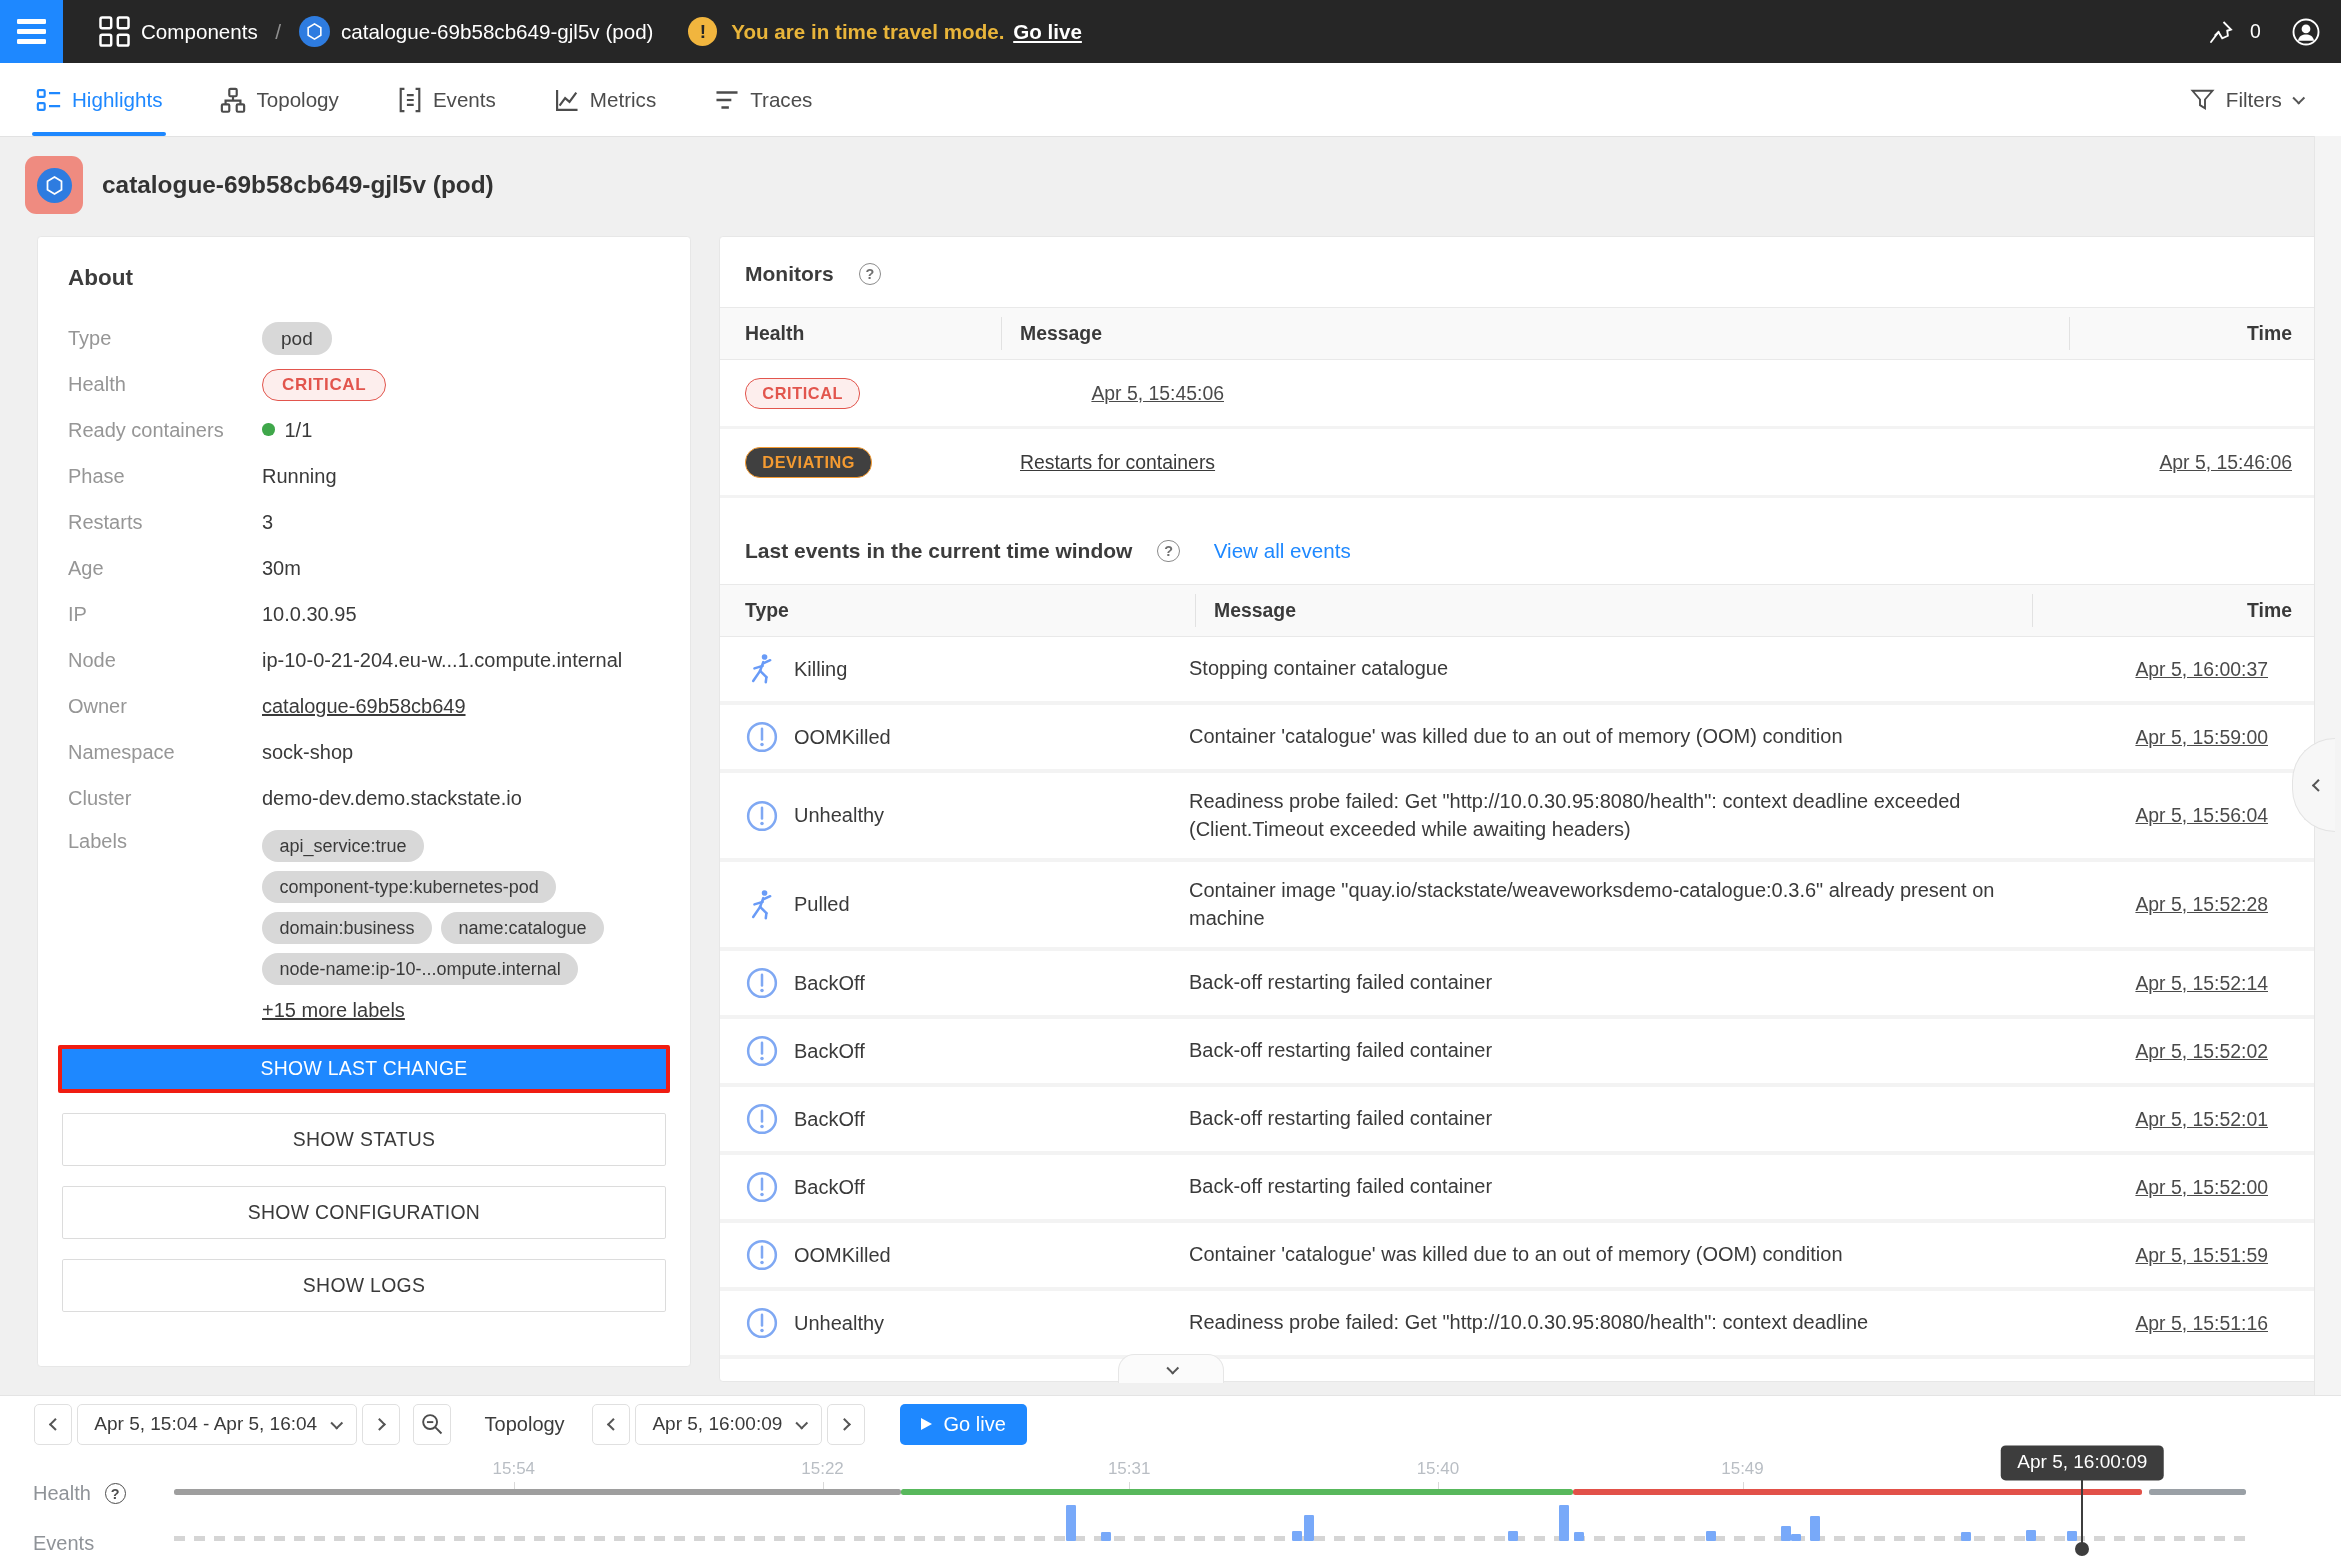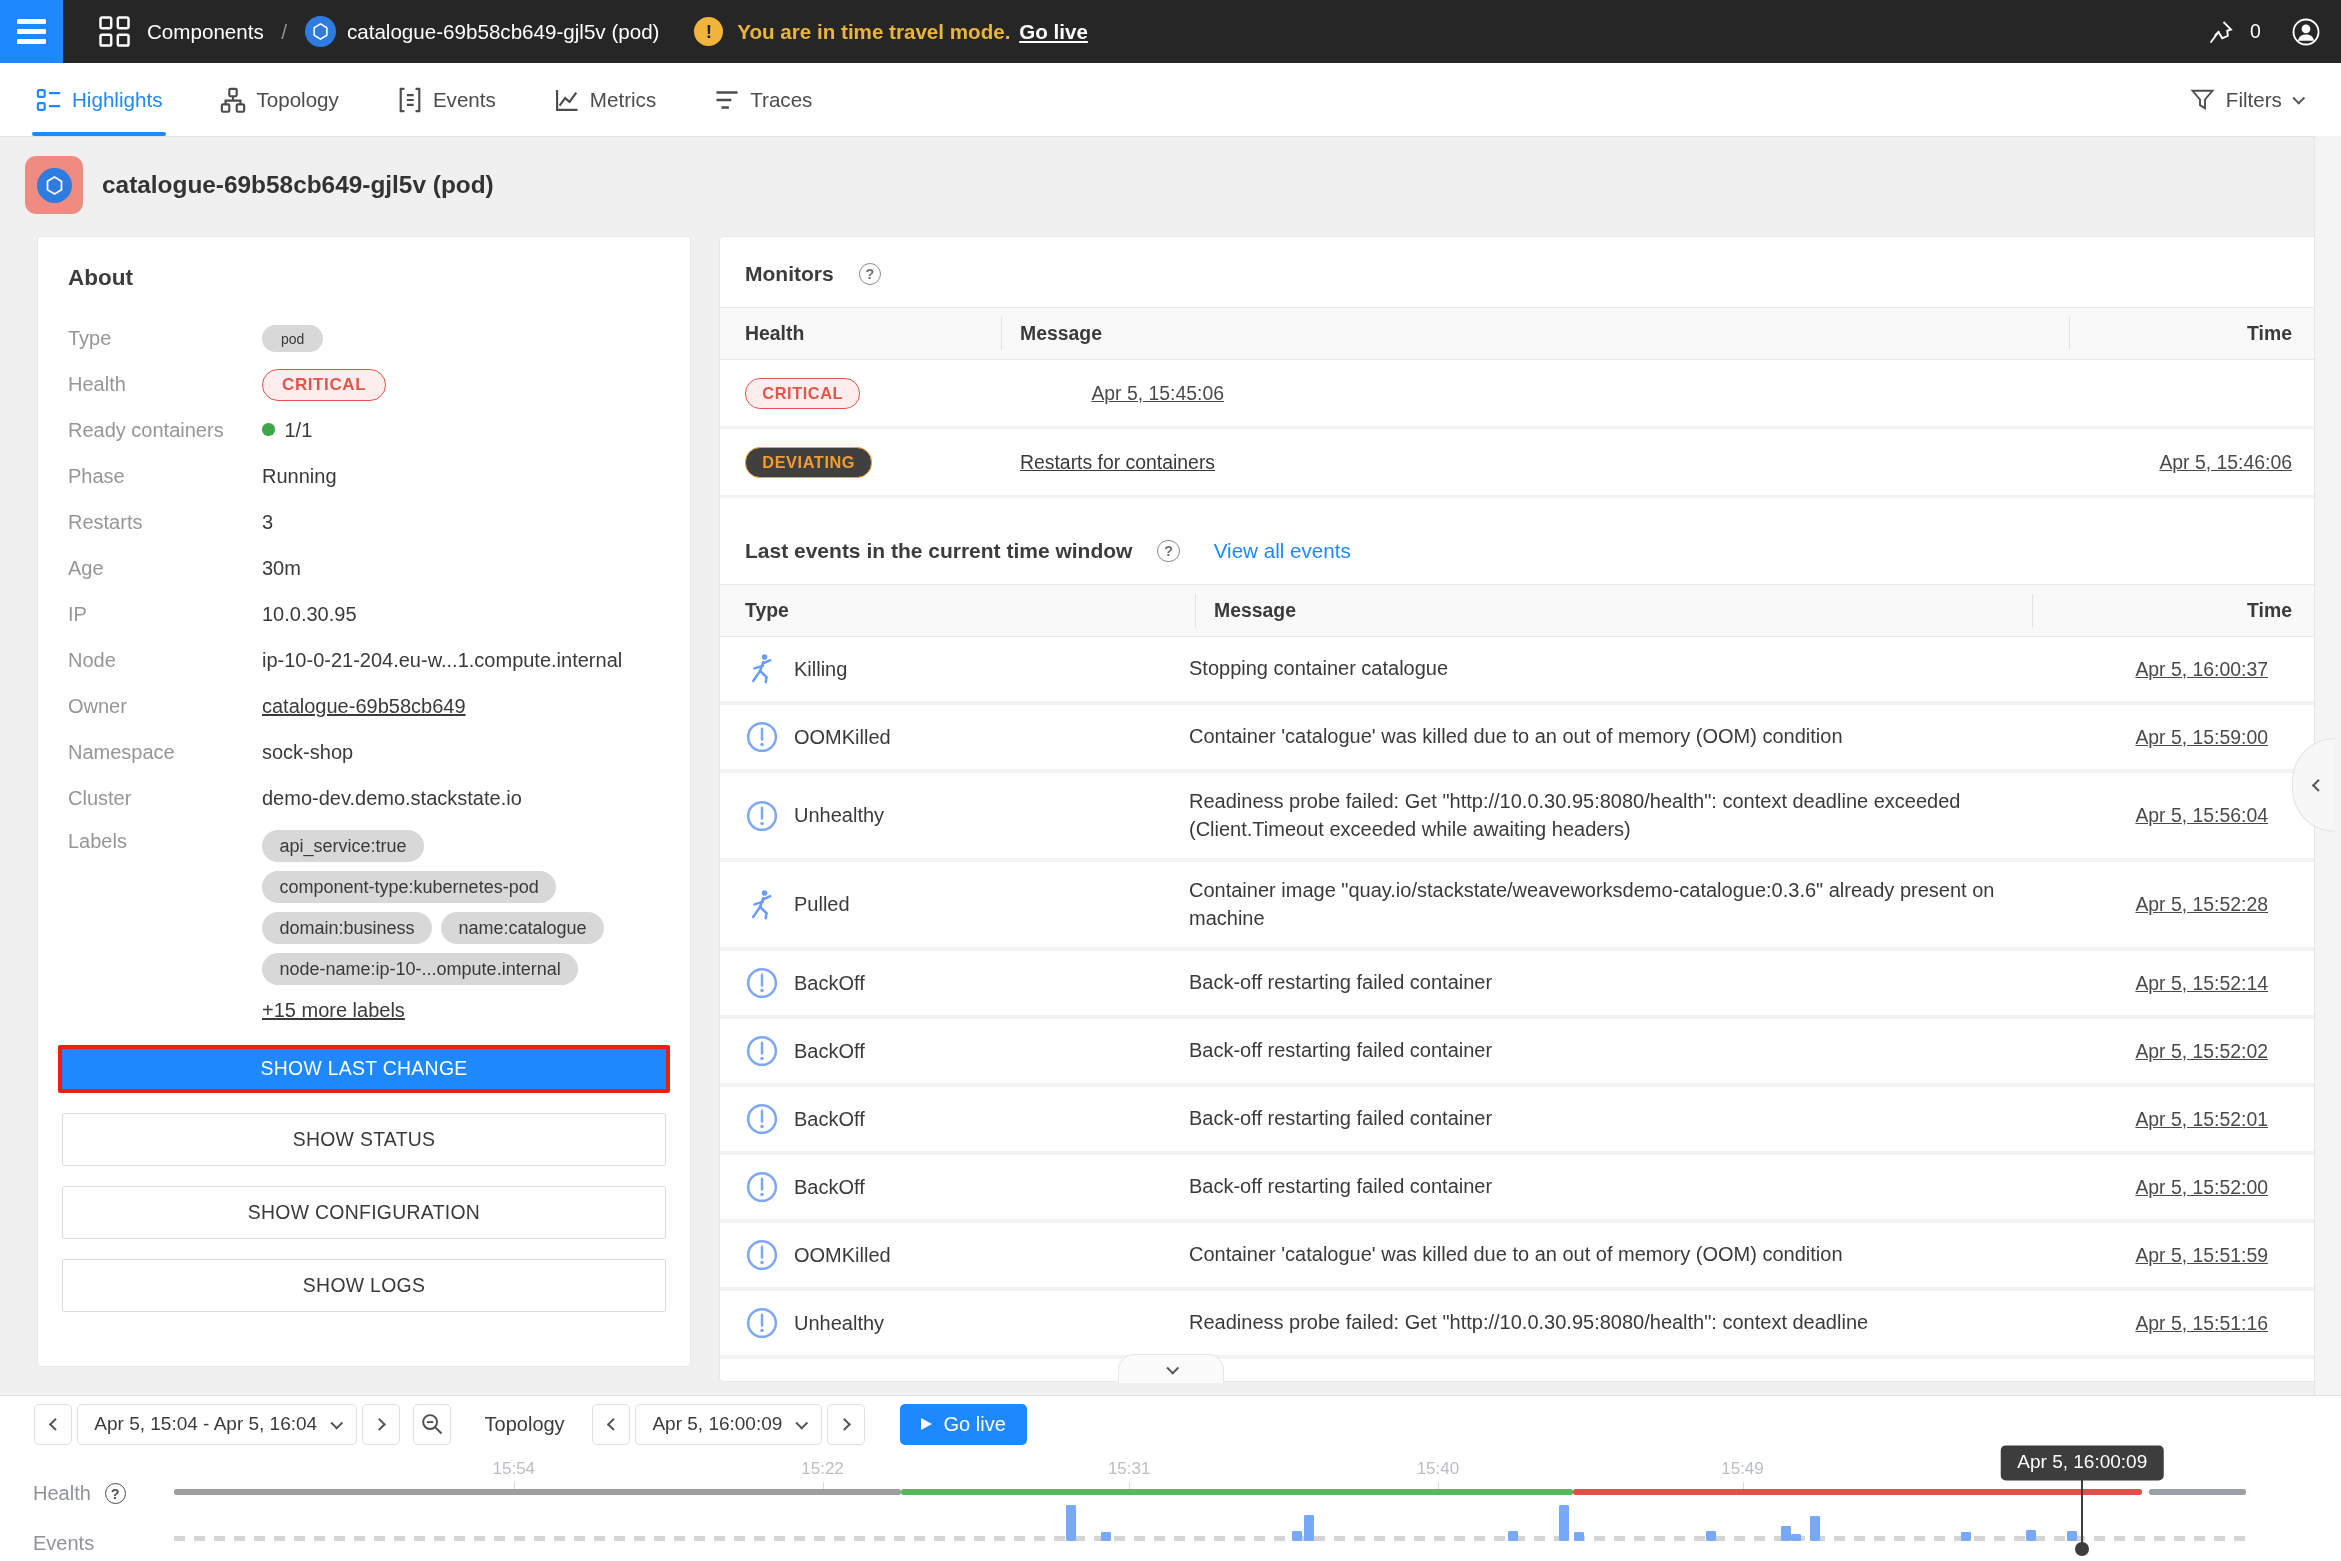--- a/index.html
+++ b/index.html
@@ -6,21 +6,21 @@
   html,body { width:2342px; height:1561px; }
   body { font-family:"Liberation Sans","DejaVu Sans",sans-serif; background:#f0f0f0; color:#3a3a3a; overflow:hidden; }
   .app { position:relative; width:2342px; height:1561px; background:#f0f0f0; }
 
   
   .topbar { position:absolute; left:0; top:0; width:2342px; height:63px; background:#262626; display:flex; align-items:center; }
   .menu-btn { width:63px; height:63px; background:#1e88ff; display:flex; flex-direction:column; justify-content:center; align-items:center; gap:5.6px; flex:0 0 auto; cursor:pointer; }
   .menu-btn span { width:29px; height:4.4px; background:#fff; border-radius:1.3px; }
   .crumbs { display:flex; align-items:center; margin-left:35px; gap:0; }
   .crumb-icon { width:33px; height:33px; flex:0 0 auto; }
-  .crumb-label { color:#fff; font-size:20.6px; margin-left:16px; }
+  .crumb-label { color:#fff; font-size:20.6px; margin-left:10px; }
   .crumb-sep { color:#8f8f8f; font-size:21px; margin:0 17.5px; }
   .pod-badge-sm { width:31px; height:31px; border-radius:50%; background:#2e7ce0; display:flex; align-items:center; justify-content:center; flex:0 0 auto; }
   .entity-name-top { color:#fff; font-size:20.6px; margin-left:11.3px; }
   .warning { display:flex; align-items:center; margin-left:35px; }
   .warn-circle { width:29px; height:29px; border-radius:50%; background:#f1b53e; color:#262626; font-weight:700; font-size:19px; display:flex; align-items:center; justify-content:center; }
   .warn-text { color:#e9b53a; font-size:20.6px; font-weight:600; margin-left:13.8px; }
   .golive-link { color:#fff; font-size:20.6px; font-weight:700; text-decoration:underline; margin-left:8.8px; cursor:pointer; }
   .top-spacer { flex:1; }
   .top-right { display:flex; align-items:center; margin-right:21px; gap:13.8px; }
   .pin-icon { width:30px; height:30px; }
@@ -56,21 +56,21 @@
   
   .card { position:absolute; background:#fff; border:0.6px solid #e7e7e7; border-radius:3.8px; }
   .about-card { left:37px; top:236px; width:654px; height:1131px; padding:27.5px 0 0 0; }
   .right-card { left:719px; top:236px; width:1599px; height:1146px; overflow:hidden; }
 
   
   .about-h { font-size:22.5px; font-weight:700; color:#3c3c3c; margin:0 0 25px 30px; }
   .a-row { display:flex; align-items:center; min-height:46px; padding-left:30px; }
   .a-label { width:194px; color:#969696; font-size:20px; flex:0 0 auto; }
   .a-val { font-size:20px; color:#3a3a3a; }
-  .a-val[data-kind="pill-grey"] { background:#d8d8d8; border-radius:16.3px; padding:5.6px 19px; font-size:14px; }
+  .a-val[data-kind="pill-grey"] { background:#d8d8d8; border-radius:16.3px; padding:5.6px 19px; font-size:19px; }
   .a-val[data-kind="pill-critical"] { border:1.9px solid #e2554d; color:#e2554d; background:#fdeeed; border-radius:17.5px; padding:5px 19px; font-size:17px; font-weight:700; letter-spacing:0.6px; }
   .a-val[data-kind="dot-green"]::before { content:""; display:inline-block; width:12.5px; height:12.5px; border-radius:50%; background:#3fa74a; margin-right:10px; vertical-align:1.3px; }
   .a-val[data-kind="link"] { text-decoration:underline; cursor:pointer; }
   .labels-row { display:flex; align-items:flex-start; padding-left:30px; margin-top:8.8px; }
   .labels-wrap { width:400px; display:flex; flex-wrap:wrap; gap:8.8px; }
   .lab-pill { background:#d8d8d8; border-radius:16.3px; padding:5.6px 17.5px; font-size:18px; color:#3a3a3a; }
   .more-labels { margin:13.8px 0 0 224px; font-size:20px; color:#3a3a3a; text-decoration:underline; cursor:pointer; display:inline-block; }
   .about-btns { margin-top:22.5px; display:flex; flex-direction:column; gap:20px; align-items:center; }
   .about-btns button { width:604px; height:53px; background:#fff; border:1.3px solid #dcdcdc; border-radius:1.9px; font-size:19.4px; letter-spacing:0.3px; color:#3a3a3a; font-family:inherit; cursor:pointer; }
   .about-btns button[data-variant="primary-highlight"] { background:#1e88ff; color:#fff; border:4.4px solid #f01d12; width:612px; height:48px; }

